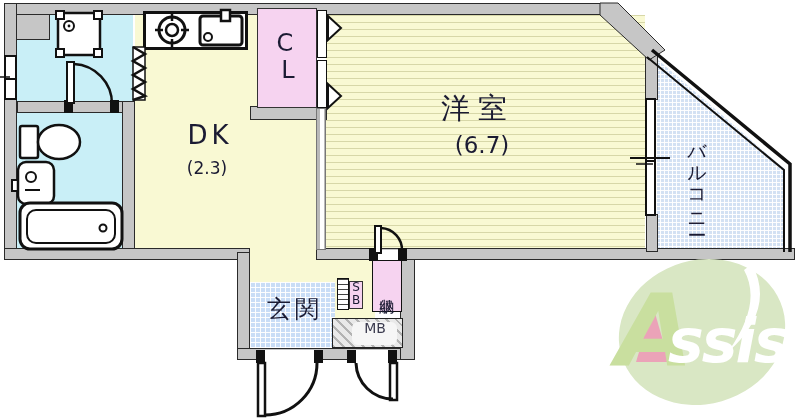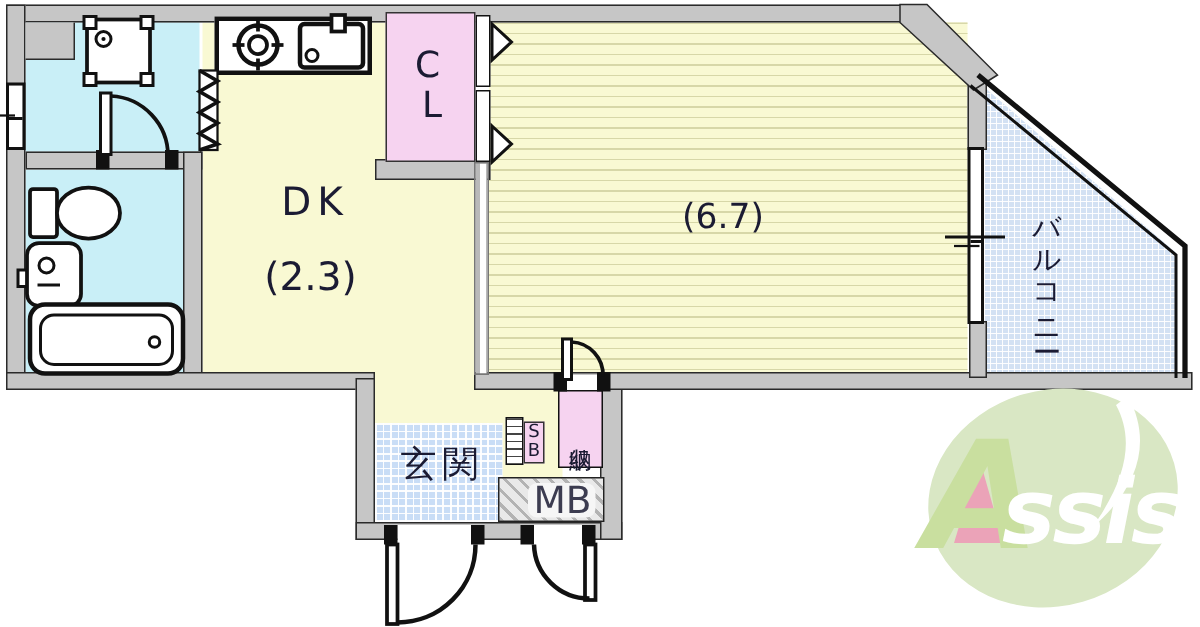--- a/index.html
+++ b/index.html
@@ -162,22 +162,23 @@
       <path d="M 752 264 C 768 294 760 324 728 352 C 752 318 756 292 744 270 Z" fill="#ffffff"></path>
       <polygon points="653,306 669,362 636,362" fill="#eba3b8"></polygon>
       <text x="616" y="365" font-size="100" font-weight="bold" font-style="italic" fill="#c9df9f">A</text>
       <text x="668" y="362" font-size="60" font-weight="bold" font-style="italic" fill="#ffffff" letter-spacing="-2">ssist</text>
     </g>
   </svg>
 
   <div class="lbl" style="left:271px;top:31px;width:28px;font-size:24px;">C</div>
   <div class="lbl" style="left:274px;top:58px;width:28px;font-size:24px;">L</div>
   <div class="lbl" style="left:164px;top:122px;width:92px;font-size:26px;letter-spacing:4px;">DK</div>
-  <div class="lbl" style="left:156px;top:172px;width:102px;font-size:26px;">(2.3)</div>
+  <div class="lbl" style="left:156px;top:160px;width:102px;font-size:17px;">(2.3)</div>
+  <div class="lbl" style="left:417px;top:93px;width:122px;font-size:29px;letter-spacing:8px;">洋室</div>
   <div class="lbl" style="left:421px;top:133px;width:122px;font-size:23px;">(6.7)</div>
   <div class="lbl vtext" style="left:687px;top:114px;height:128px;font-size:19px;letter-spacing:2px;">バルコニー</div>
   <div class="lbl" style="left:254px;top:297px;width:82px;font-size:24px;letter-spacing:4px;">玄関</div>
   <div class="lbl vtext" style="left:378px;top:264px;height:46px;font-size:15px;">収納</div>
   <div class="lbl" style="left:349px;top:281px;width:14px;font-size:12px;">S</div>
   <div class="lbl" style="left:349px;top:294px;width:14px;font-size:12px;">B</div>
-  <div class="lbl" style="left:350px;top:321px;width:50px;font-size:25px;color:#3c3c50;">MB</div>
+  <div class="lbl" style="left:350px;top:321px;width:50px;font-size:14px;color:#3c3c50;">MB</div>
 
 </div>
 
 </body></html>

